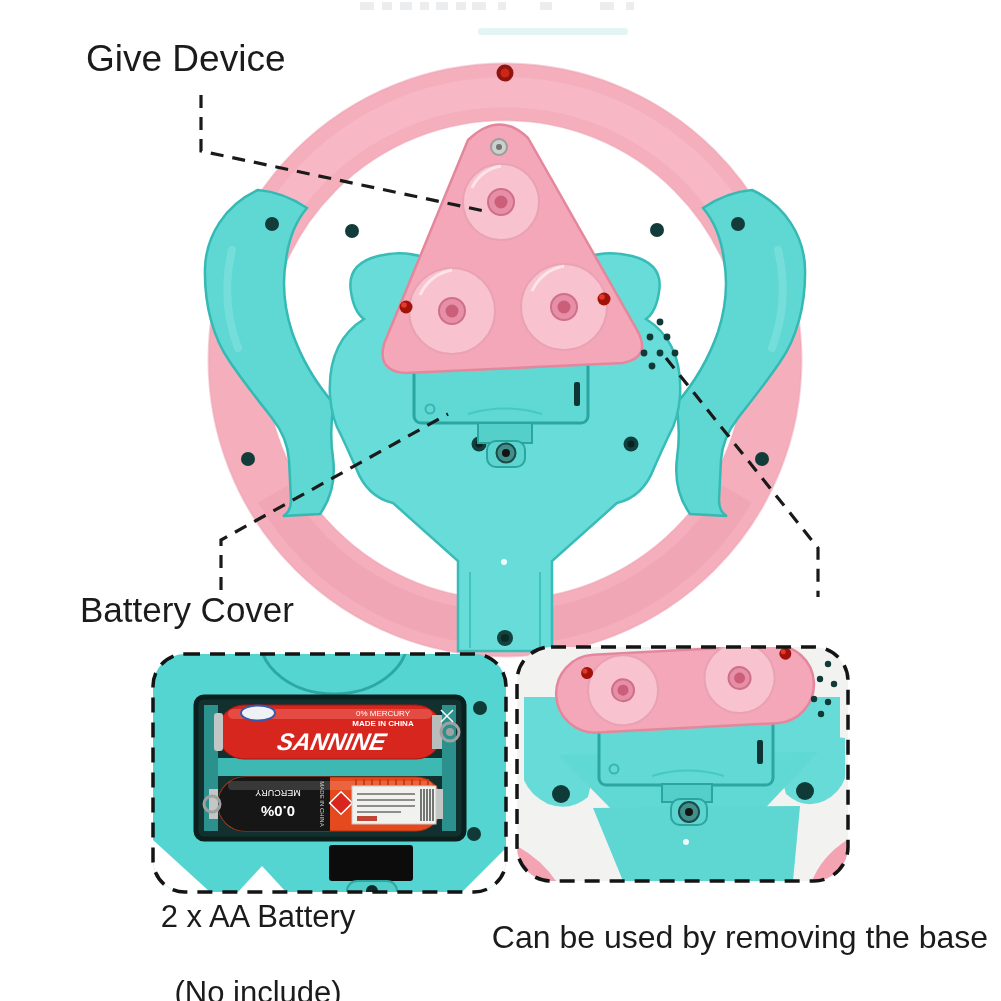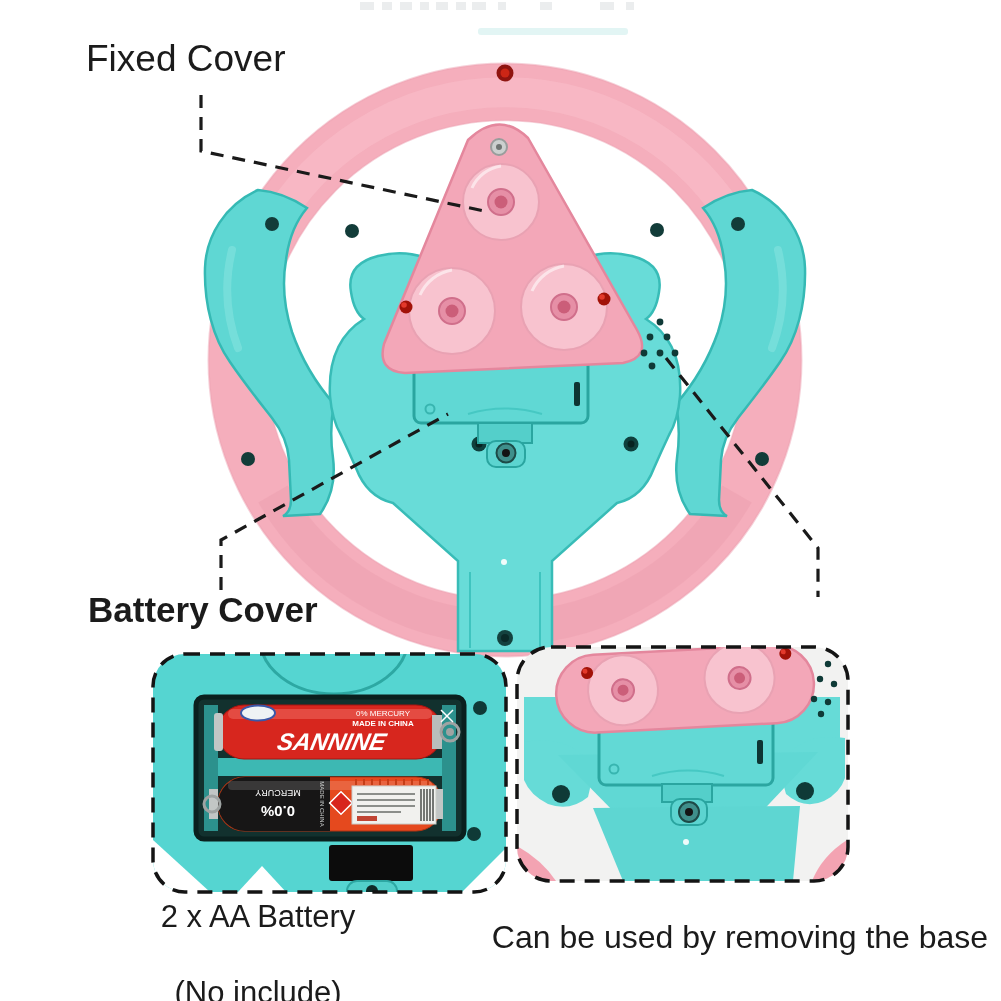--- a/index.html
+++ b/index.html
@@ -257,20 +257,20 @@
     <rect x="517" y="647" width="331" height="234" rx="34" fill="none" stroke="#141414" stroke-width="3.5" stroke-dasharray="15 10"></rect>
   </g>
 
   <g stroke="#1a1a1a" stroke-width="3.2" fill="none" stroke-dasharray="13 9">
     <path d="M201,95 L201,151 L489,212"></path>
     <path d="M221,590 L221,540 L448,414"></path>
     <path d="M666,358 L818,548 L818,597"></path>
   </g>
 </svg>
 
-<div class="lbl" style="left:86px;top:40px;">Fixed Cover</div>
-<div class="lbl small" style="left:88px;top:592px;font-weight:bold;">Battery Cover</div>
+<div class="lbl" style="left:86px;top:40px;">Give Device</div>
+<div class="lbl small" style="left:80px;top:592px;">Battery Cover</div>
 
 <div class="cap" style="left:108px;top:901px;width:300px;">2 x AA Battery</div>
 <div class="cap" style="left:108px;top:977px;width:300px;text-align:center;">(No include)</div>
 <div class="cap" style="left:488px;top:921px;width:504px;font-size:32px;">Can be used by removing the base</div>
 
 </div>
 
 </body></html>

